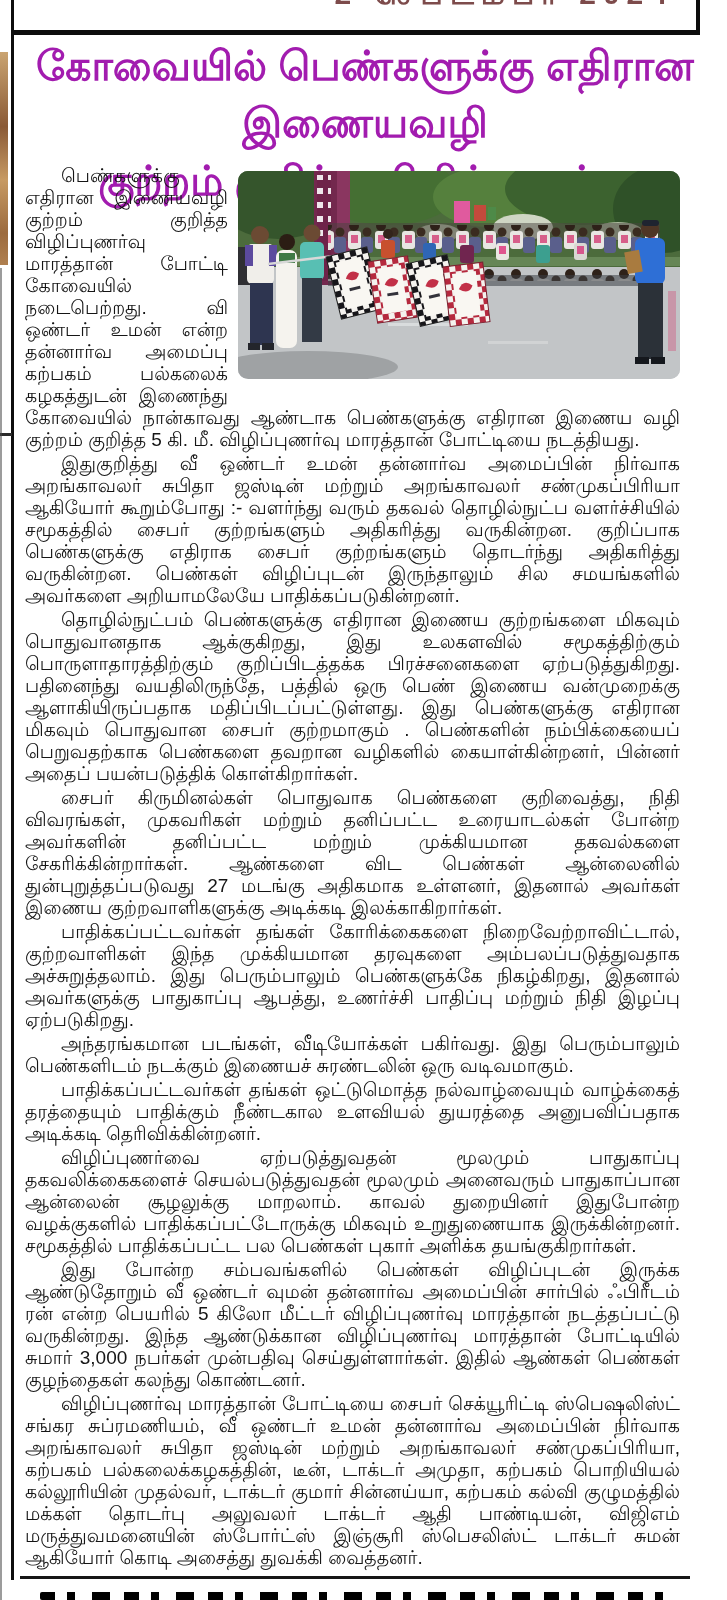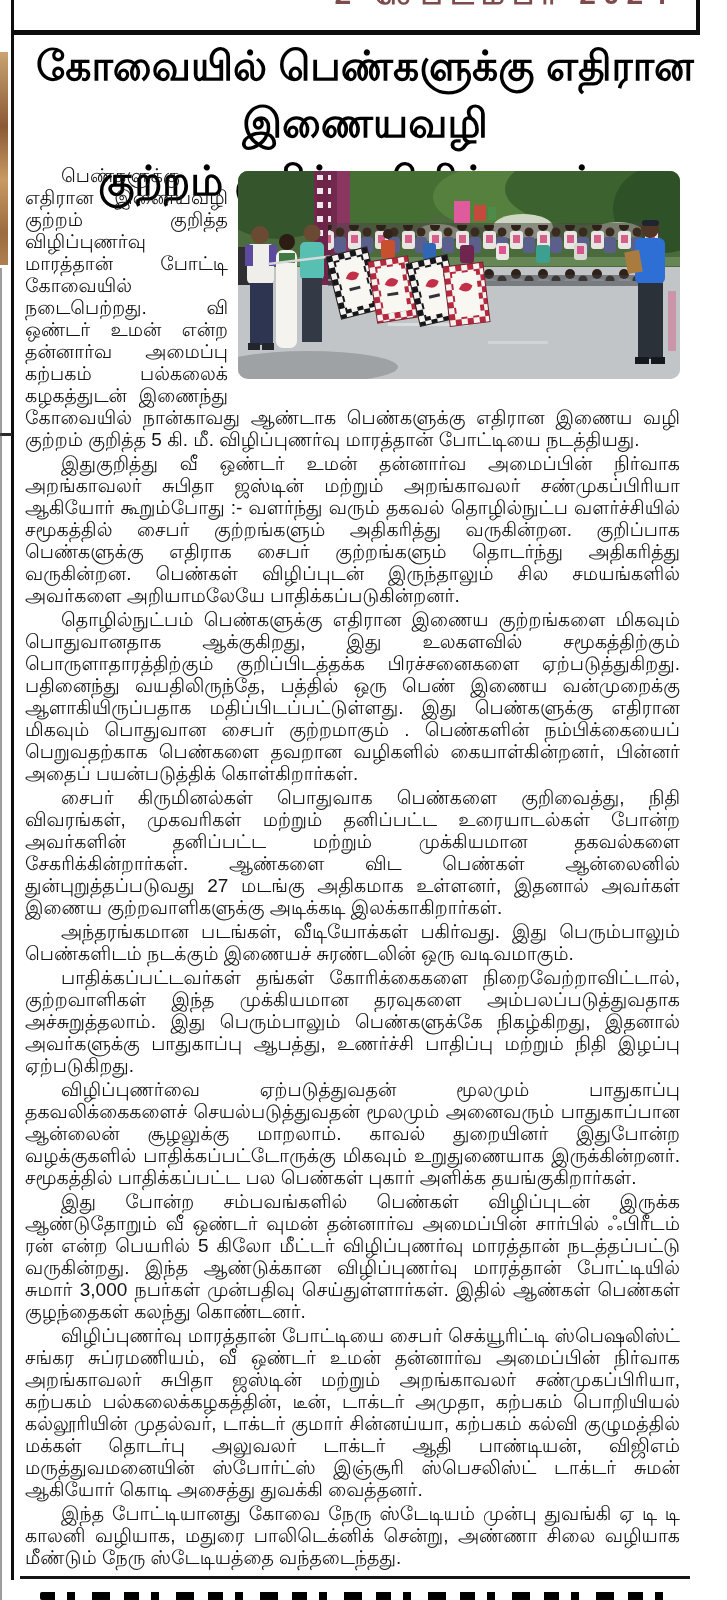--- a/index.html
+++ b/index.html
@@ -22,21 +22,21 @@
   
   .left-border{position:absolute;left:11px;top:0;width:3px;height:1580px;background:#0d0d0d;}
   
   .side-photo-frag{position:absolute;left:0;top:52px;width:8px;height:213px;
     background:linear-gradient(180deg,#caa471 0%,#8a5a36 35%,#c79a63 60%,#9c6b3e 85%,#b08050 100%);}
   .side-tick{position:absolute;left:0;top:433px;width:12px;height:3px;background:#2a2a2a;}
   .side-edge{position:absolute;left:0;top:268px;width:2px;height:1332px;background:#4a4a4a;opacity:.55;}
   
   .headline{
     position:absolute;top:38px;left:22px;width:686px;
-    text-align:center;font-weight:bold;color:#000000;
+    text-align:center;font-weight:bold;color:#a21caf;
     font-size:41px;line-height:1.4;
   }
   
   .article{position:absolute;top:165px;left:14px;width:690px;height:1408px;overflow:hidden;}
   .article-inner{margin:0 24px 0 11px;font-size:19px;line-height:22px;text-align:justify;}
   .article-inner p{margin:0 0 2px 0;text-indent:36px;}
   .photo-wrap{
     float:right;width:442px;height:208px;margin:6px 0 8px 10px;
     border-radius:10px;overflow:hidden;background:#c2c5c7;
   }
@@ -188,22 +188,23 @@
           <rect x="397" y="186" width="14" height="7" fill="#15181d"></rect>
             <rect x="413" y="186" width="14" height="7" fill="#15181d"></rect>
           <rect x="430" y="120" width="8" height="60" fill="#c98aa0" opacity="0.8"></rect>
         </svg>
       </div>
 
       <p>பெண்களுக்கு எதிரான இணையவழி குற்றம் குறித்த விழிப்புணர்வு மாரத்தான் போட்டி கோவையில் நடைபெற்றது. வி ஒண்டர் உமன் என்ற தன்னார்வ அமைப்பு கற்பகம் பல்கலைக் கழகத்துடன் இணைந்து கோவையில் நான்காவது ஆண்டாக பெண்களுக்கு எதிரான இணைய வழி குற்றம் குறித்த 5 கி. மீ. விழிப்புணர்வு மாரத்தான் போட்டியை நடத்தியது.</p>
       <p>இதுகுறித்து வீ ஒண்டர் உமன் தன்னார்வ அமைப்பின் நிர்வாக அறங்காவலர் சுபிதா ஜஸ்டின் மற்றும் அறங்காவலர் சண்முகப்பிரியா ஆகியோர்  கூறும்போது :- வளர்ந்து வரும் தகவல் தொழில்நுட்ப வளர்ச்சியில் சமூகத்தில் சைபர் குற்றங்களும் அதிகரித்து வருகின்றன. குறிப்பாக பெண்களுக்கு எதிராக சைபர் குற்றங்களும் தொடர்ந்து அதிகரித்து வருகின்றன. பெண்கள் விழிப்புடன் இருந்தாலும் சில சமயங்களில் அவர்களை அறியாமலேயே பாதிக்கப்படுகின்றனர்.</p>
       <p>தொழில்நுட்பம் பெண்களுக்கு எதிரான இணைய குற்றங்களை மிகவும் பொதுவானதாக ஆக்குகிறது, இது உலகளவில் சமூகத்திற்கும் பொருளாதாரத்திற்கும் குறிப்பிடத்தக்க பிரச்சனைகளை ஏற்படுத்துகிறது. பதினைந்து வயதிலிருந்தே, பத்தில் ஒரு பெண் இணைய வன்முறைக்கு ஆளாகியிருப்பதாக மதிப்பிடப்பட்டுள்ளது. இது பெண்களுக்கு எதிரான மிகவும் பொதுவான  சைபர் குற்றமாகும் . பெண்களின் நம்பிக்கையைப் பெறுவதற்காக பெண்களை தவறான வழிகளில் கையாள்கின்றனர், பின்னர் அதைப் பயன்படுத்திக் கொள்கிறார்கள்.</p>
       <p>சைபர் கிருமினல்கள் பொதுவாக பெண்களை குறிவைத்து, நிதி விவரங்கள், முகவரிகள் மற்றும் தனிப்பட்ட உரையாடல்கள் போன்ற அவர்களின் தனிப்பட்ட மற்றும் முக்கியமான தகவல்களை சேகரிக்கின்றார்கள். ஆண்களை விட பெண்கள் ஆன்லைனில் துன்புறுத்தப்படுவது 27 மடங்கு அதிகமாக உள்ளனர், இதனால் அவர்கள் இணைய குற்றவாளிகளுக்கு அடிக்கடி இலக்காகிறார்கள்.</p>
+      <p>பாதிக்கப்பட்டவர்கள் தங்கள் கோரிக்கைகளை நிறைவேற்றாவிட்டால், குற்றவாளிகள் இந்த முக்கியமான தரவுகளை அம்பலப்படுத்துவதாக அச்சுறுத்தலாம். இது பெரும்பாலும் பெண்களுக்கே நிகழ்கிறது, இதனால் அவர்களுக்கு பாதுகாப்பு ஆபத்து, உணர்ச்சி பாதிப்பு மற்றும் நிதி இழப்பு ஏற்படுகிறது.</p>
       <p>அந்தரங்கமான படங்கள், வீடியோக்கள் பகிர்வது. இது பெரும்பாலும் பெண்களிடம் நடக்கும் இணையச் சுரண்டலின் ஒரு வடிவமாகும்.</p>
-      <p>பாதிக்கப்பட்டவர்கள் தங்கள் கோரிக்கைகளை நிறைவேற்றாவிட்டால், குற்றவாளிகள் இந்த முக்கியமான தரவுகளை அம்பலப்படுத்துவதாக அச்சுறுத்தலாம். இது பெரும்பாலும் பெண்களுக்கே நிகழ்கிறது, இதனால் அவர்களுக்கு பாதுகாப்பு ஆபத்து, உணர்ச்சி பாதிப்பு மற்றும் நிதி இழப்பு ஏற்படுகிறது.</p>
+      <p>பாதிக்கப்பட்டவர்கள் தங்கள் ஒட்டுமொத்த நல்வாழ்வையும் வாழ்க்கைத் தரத்தையும் பாதிக்கும் நீண்டகால உளவியல் துயரத்தை அனுபவிப்பதாக அடிக்கடி தெரிவிக்கின்றனர்.</p>
       <p>விழிப்புணர்வை ஏற்படுத்துவதன் மூலமும் பாதுகாப்பு தகவலிக்கைகளைச் செயல்படுத்துவதன் மூலமும் அனைவரும் பாதுகாப்பான ஆன்லைன் சூழலுக்கு மாறலாம். காவல் துறையினர் இதுபோன்ற வழக்குகளில் பாதிக்கப்பட்டோருக்கு மிகவும் உறுதுணையாக இருக்கின்றனர். சமூகத்தில் பாதிக்கப்பட்ட பல பெண்கள் புகார் அளிக்க தயங்குகிறார்கள்.</p>
       <p>இது போன்ற சம்பவங்களில் பெண்கள் விழிப்புடன் இருக்க ஆண்டுதோறும் வீ ஒண்டர் வுமன் தன்னார்வ அமைப்பின் சார்பில் ஃபிரீடம் ரன் என்ற பெயரில் 5 கிலோ மீட்டர் விழிப்புணர்வு மாரத்தான் நடத்தப்பட்டு வருகின்றது. இந்த ஆண்டுக்கான விழிப்புணர்வு மாரத்தான் போட்டியில் சுமார் 3,000 நபர்கள் முன்பதிவு செய்துள்ளார்கள். இதில் ஆண்கள் பெண்கள் குழந்தைகள் கலந்து கொண்டனர்.</p>
       <p>விழிப்புணர்வு மாரத்தான் போட்டியை  சைபர் செக்யூரிட்டி ஸ்பெஷலிஸ்ட் சங்கர சுப்ரமணியம், வீ ஒண்டர் உமன் தன்னார்வ அமைப்பின் நிர்வாக அறங்காவலர் சுபிதா ஜஸ்டின் மற்றும் அறங்காவலர் சண்முகப்பிரியா, கற்பகம் பல்கலைக்கழகத்தின், டீன், டாக்டர் அமுதா, கற்பகம் பொறியியல் கல்லூரியின் முதல்வர், டாக்டர் குமார் சின்னய்யா, கற்பகம் கல்வி குழுமத்தில் மக்கள் தொடர்பு அலுவலர் டாக்டர் ஆதி பாண்டியன், விஜிஎம் மருத்துவமனையின் ஸ்போர்ட்ஸ் இஞ்சூரி ஸ்பெசலிஸ்ட் டாக்டர் சுமன் ஆகியோர் கொடி அசைத்து துவக்கி வைத்தனர்.</p>
       <p>இந்த போட்டியானது கோவை நேரு ஸ்டேடியம் முன்பு துவங்கி ஏ டி டி காலனி வழியாக, மதுரை பாலிடெக்னிக் சென்று, அண்ணா சிலை வழியாக மீண்டும் நேரு ஸ்டேடியத்தை வந்தடைந்தது.</p>
 
     </div>
   </div>
 
   <div class="bottom-rule"></div>
   <div class="bottom-frag"></div>

